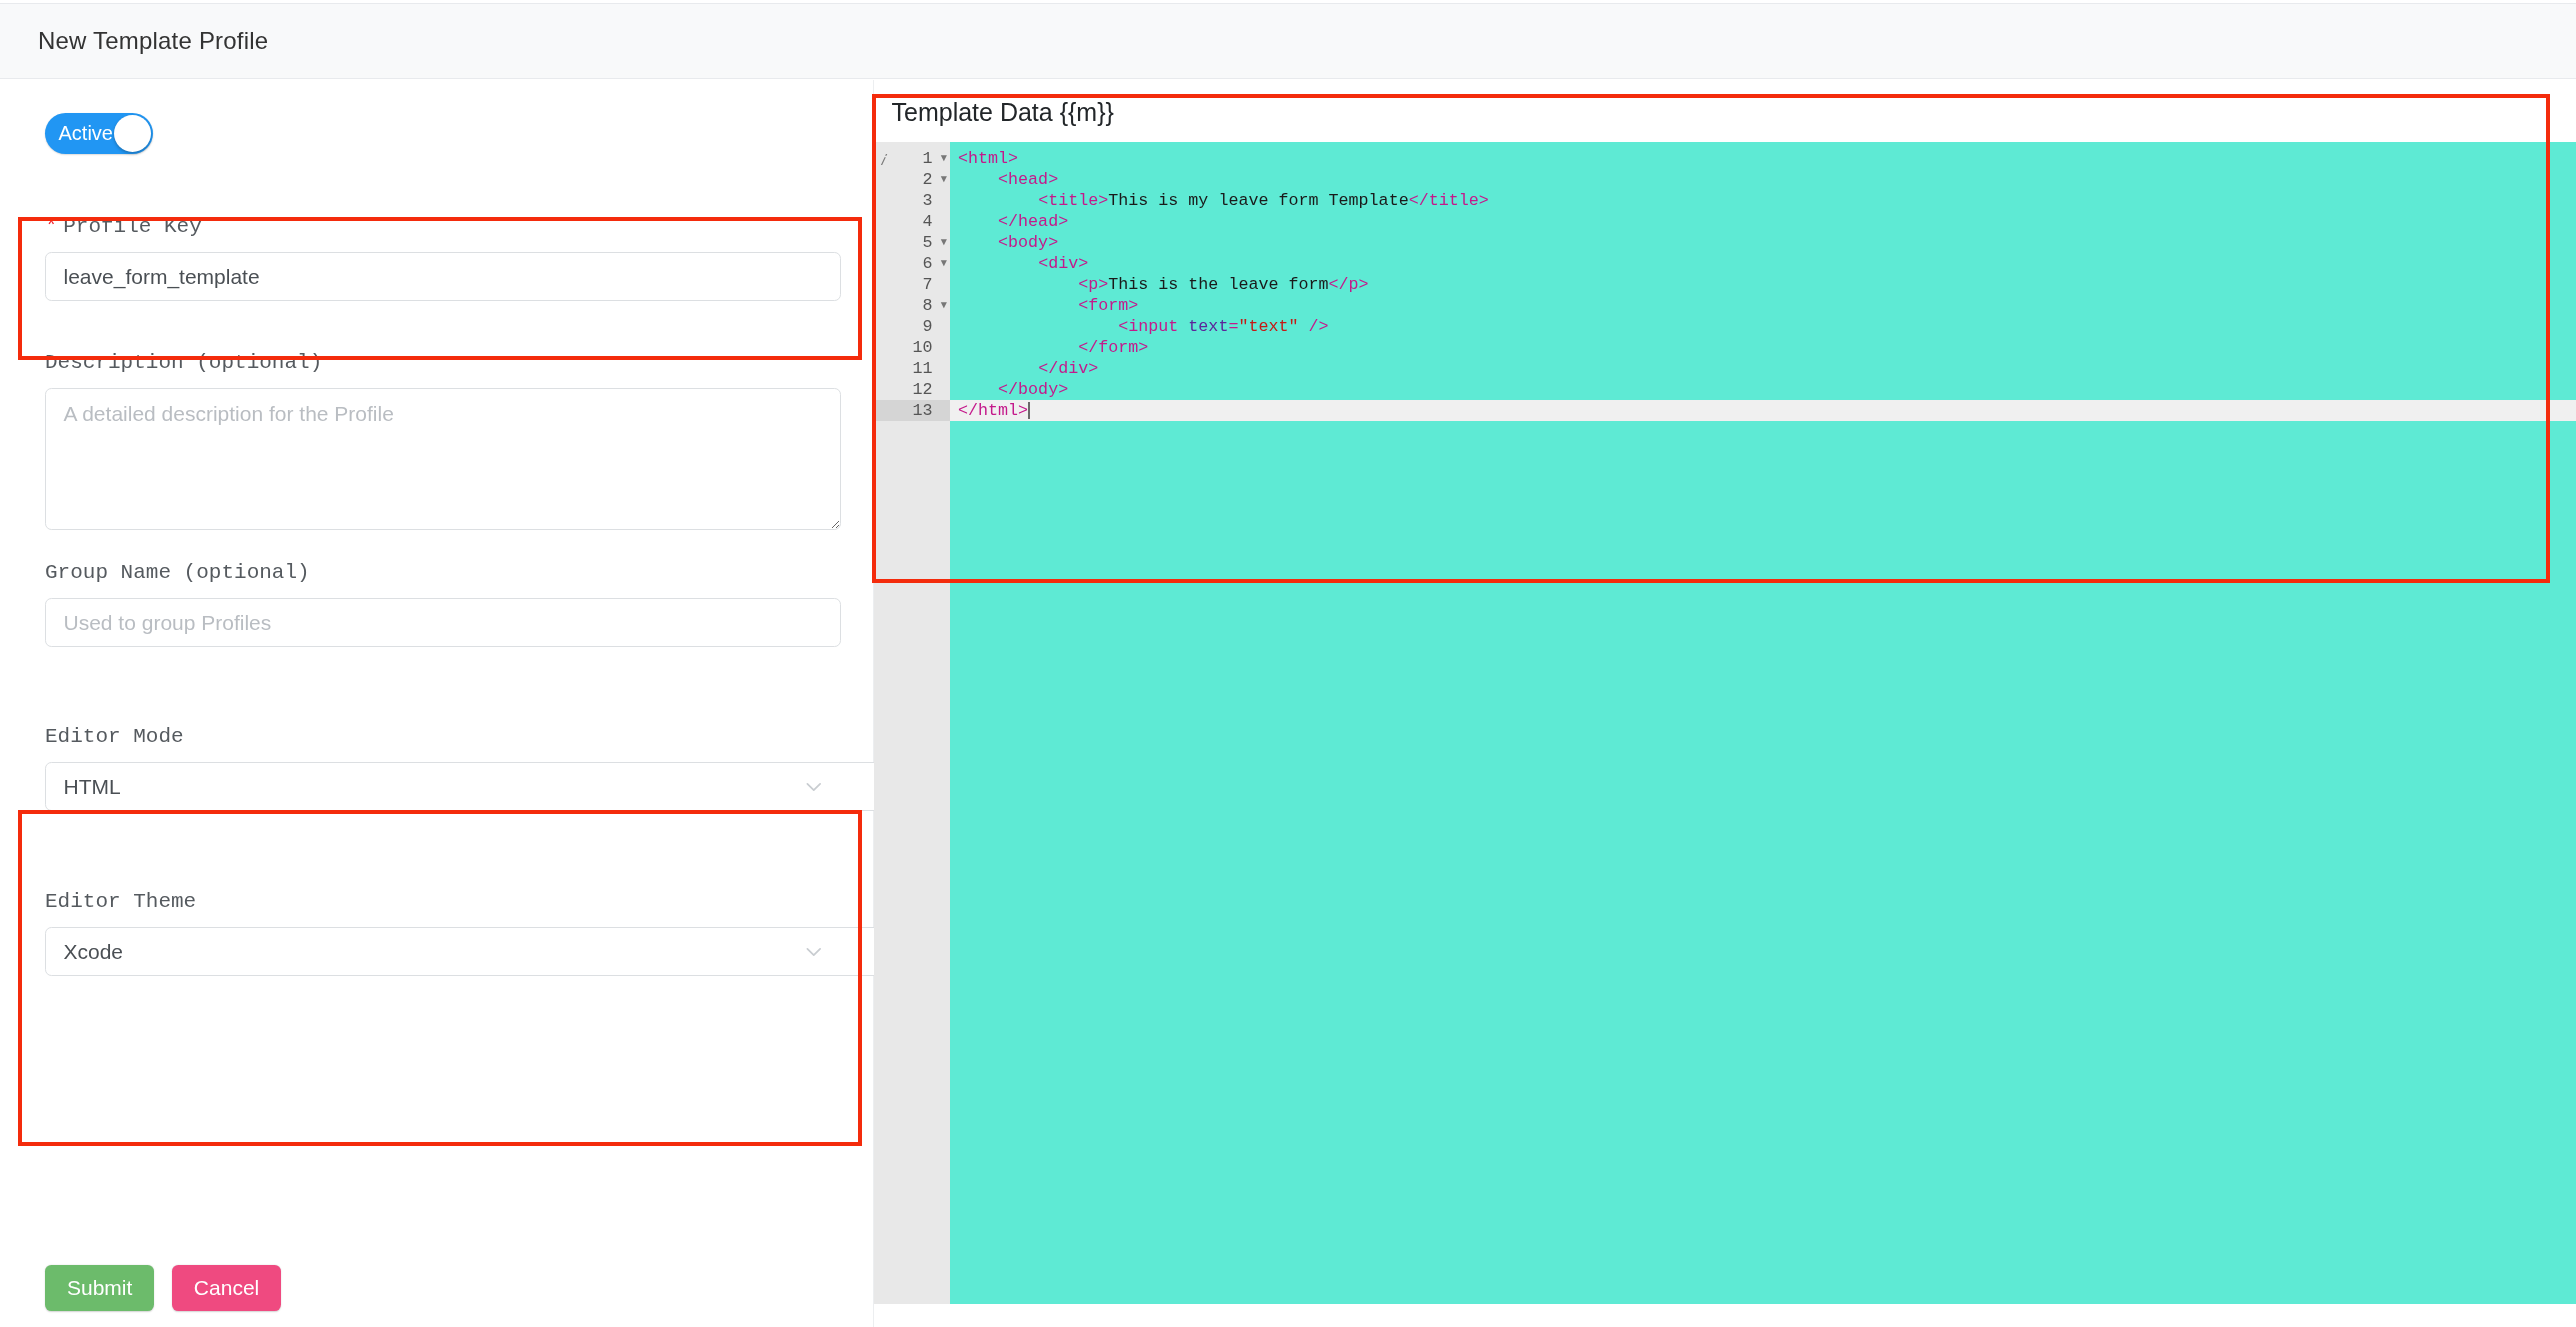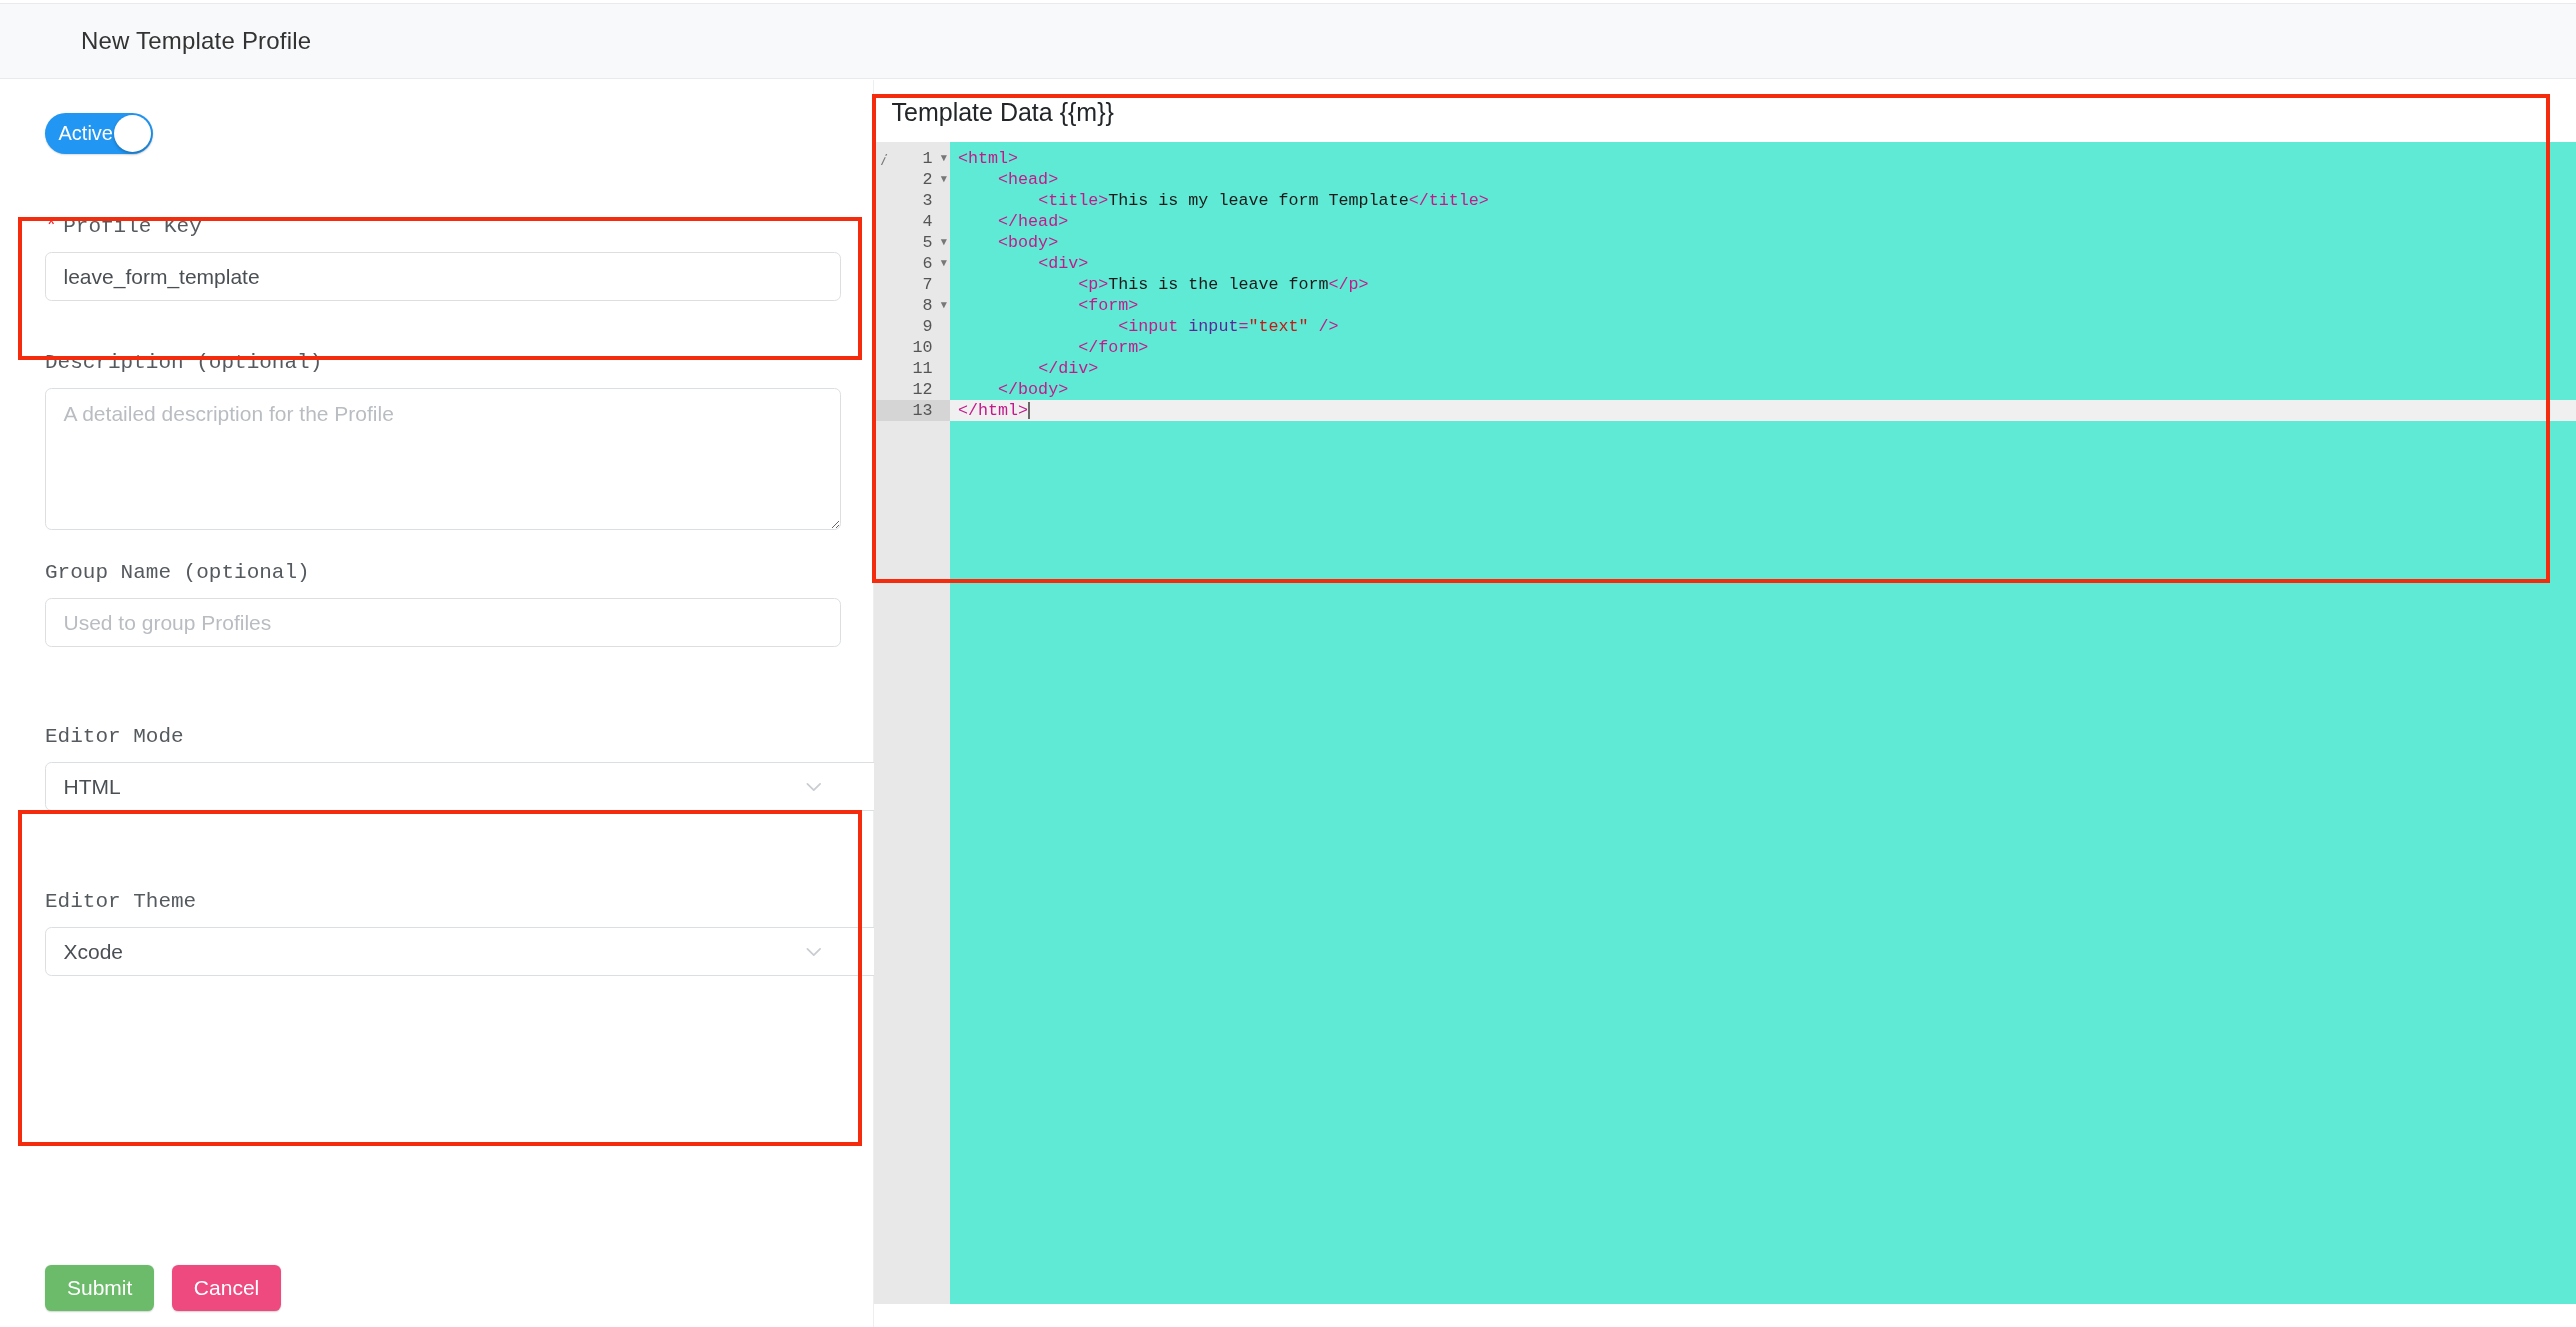--- a/index.html
+++ b/index.html
@@ -21,21 +21,20 @@
     position: absolute;
     left: 0; top: 3.2px;
     width: 2576px;
     height: 76px;
     background: #f8f9fa;
     border-top: 1.6px solid #e8eaed;
     border-bottom: 1.6px solid #e8eaed;
     box-sizing: border-box;
     display: flex;
     align-items: center;
-    padding-left: 43px;
   }
   .page-header .title {
     margin-left: 38px;
     font-size: 24px;
     color: #333333;
     letter-spacing: 0.2px;
   }
 
   
   .body-area {
@@ -347,21 +346,21 @@
         </div>
       <div class="code-area" id="code-area">
           <div class="code-line"><span class="tk-tag">&lt;html&gt;</span></div>
           <div class="code-line"><span class="tk-txt">    </span><span class="tk-tag">&lt;head&gt;</span></div>
           <div class="code-line"><span class="tk-txt">        </span><span class="tk-tag">&lt;title&gt;</span><span class="tk-txt">This is my leave form Template</span><span class="tk-tag">&lt;/title&gt;</span></div>
           <div class="code-line"><span class="tk-txt">    </span><span class="tk-tag">&lt;/head&gt;</span></div>
           <div class="code-line"><span class="tk-txt">    </span><span class="tk-tag">&lt;body&gt;</span></div>
           <div class="code-line"><span class="tk-txt">        </span><span class="tk-tag">&lt;div&gt;</span></div>
           <div class="code-line"><span class="tk-txt">            </span><span class="tk-tag">&lt;p&gt;</span><span class="tk-txt">This is the leave form</span><span class="tk-tag">&lt;/p&gt;</span></div>
           <div class="code-line"><span class="tk-txt">            </span><span class="tk-tag">&lt;form&gt;</span></div>
-          <div class="code-line"><span class="tk-txt">                </span><span class="tk-tag">&lt;input </span><span class="tk-attr">input</span><span class="tk-eq">=</span><span class="tk-str">"text"</span><span class="tk-tag"> /&gt;</span></div>
+          <div class="code-line"><span class="tk-txt">                </span><span class="tk-tag">&lt;input </span><span class="tk-attr">text</span><span class="tk-eq">=</span><span class="tk-str">"text"</span><span class="tk-tag"> /&gt;</span></div>
           <div class="code-line"><span class="tk-txt">            </span><span class="tk-tag">&lt;/form&gt;</span></div>
           <div class="code-line"><span class="tk-txt">        </span><span class="tk-tag">&lt;/div&gt;</span></div>
           <div class="code-line"><span class="tk-txt">    </span><span class="tk-tag">&lt;/body&gt;</span></div>
           <div class="code-line active"><span class="tk-tag">&lt;/html&gt;</span><span class="caret"></span></div>
         </div>
     </div>
   </div>
 </div>
 
 <div class="anno anno-profile-key"></div>

